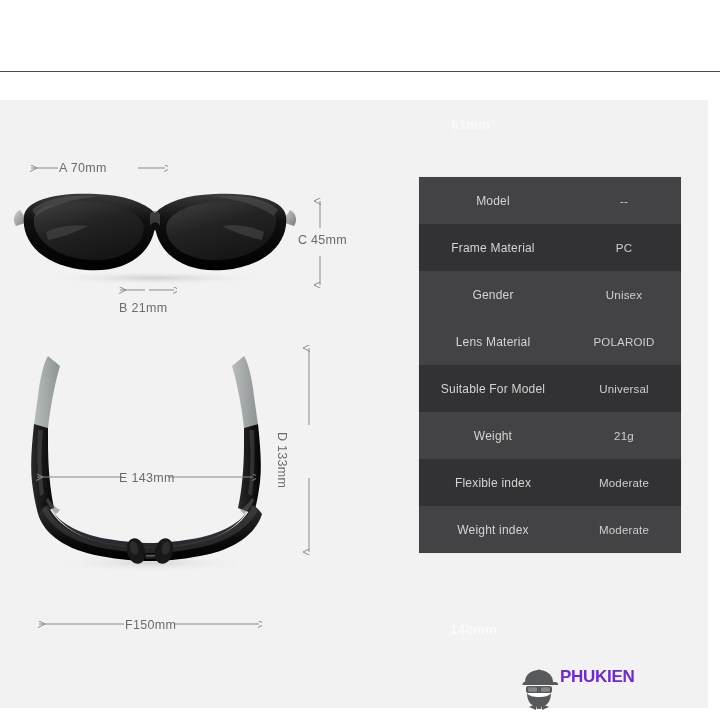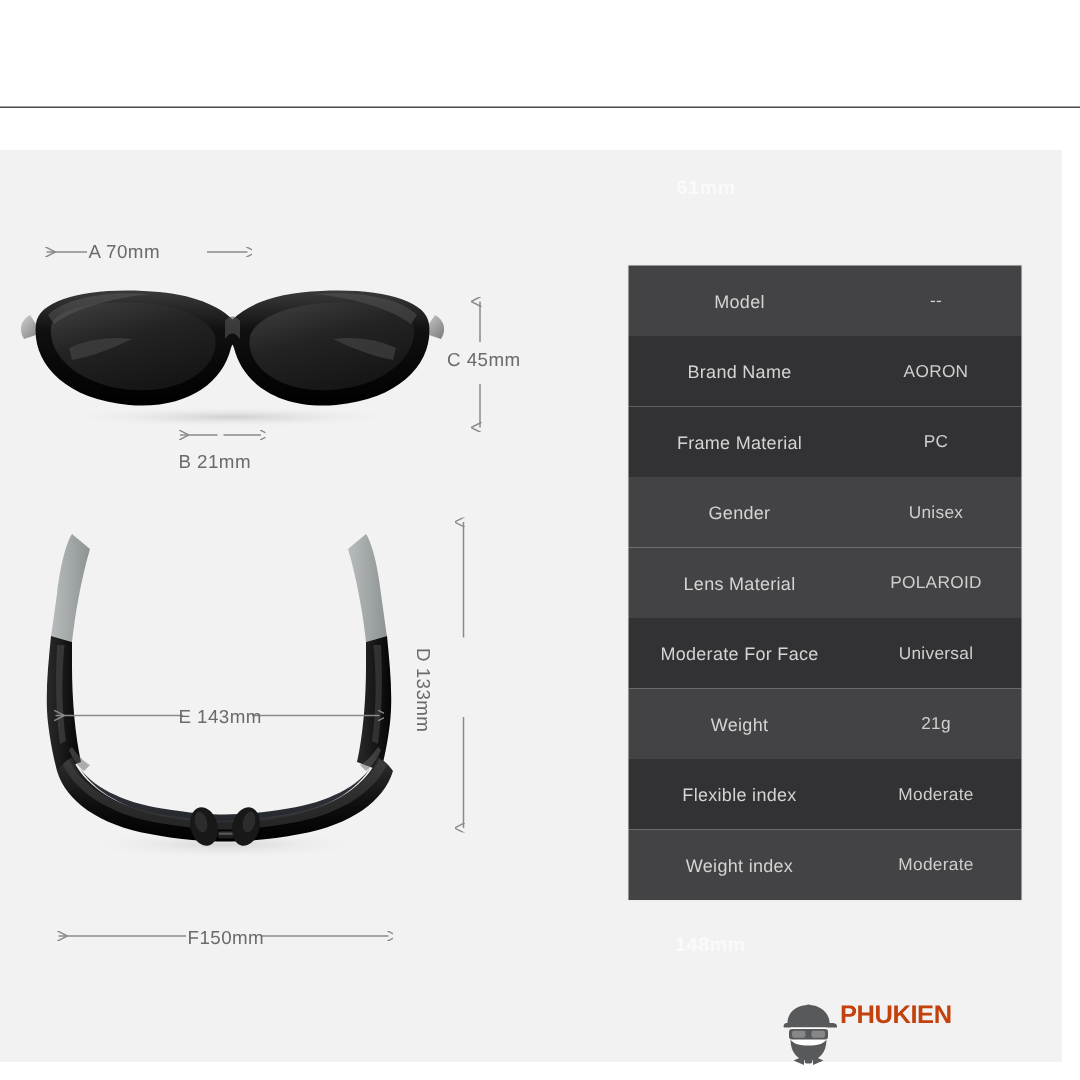--- a/index.html
+++ b/index.html
@@ -99,21 +99,21 @@
 
   
   .logo {
     position: absolute;
     left: 519px; top: 668px;
     width: 190px; height: 44px;
   }
   .logo-mark { position: absolute; left: 0; top: 1px; }
   .logo-text { position: absolute; left: 41px; top: 0; }
   .logo-line1 {
-    font-size: 17px; font-weight: bold; color: #c2410c;
+    font-size: 17px; font-weight: bold; color: #6d28d9;
     letter-spacing: -0.3px; line-height: 18px;
     font-family: "Liberation Sans", sans-serif;
   }
   .logo-line2 {
     line-height: 24px; letter-spacing: -0.8px;
     font-family: "Liberation Sans", sans-serif;
   }
   .lich { font-size: 26px; font-weight: bold; color: #2196f3; }
   .lam  { font-size: 26px; font-weight: bold; color: #8e8e90; }
   .dotcom { font-size: 12px; font-weight: bold; color: #58595b; letter-spacing: 0; }
@@ -300,42 +300,38 @@
   <div class="ghost ghost-top">61mm</div>
   <div class="ghost ghost-bottom">148mm</div>
 
   <div class="spec-table">
 
     <div class="spec-row odd">
       <div class="spec-key">Model</div>
       <div class="spec-val">--</div>
     </div>
 
-    <div class="spec-row even">
-      <div class="spec-key">Brand Name</div>
-      <div class="spec-val">AORON</div>
-    </div>
 
     <div class="spec-row even">
       <div class="spec-key">Frame Material</div>
       <div class="spec-val">PC</div>
     </div>
 
     <div class="spec-row odd">
       <div class="spec-key">Gender</div>
       <div class="spec-val">Unisex</div>
     </div>
 
     <div class="spec-row odd">
       <div class="spec-key">Lens Material</div>
       <div class="spec-val">POLAROID</div>
     </div>
 
     <div class="spec-row even">
-      <div class="spec-key">Moderate For Face</div>
+      <div class="spec-key">Suitable For Model</div>
       <div class="spec-val">Universal</div>
     </div>
 
     <div class="spec-row odd">
       <div class="spec-key">Weight</div>
       <div class="spec-val">21g</div>
     </div>
 
     <div class="spec-row even">
       <div class="spec-key">Flexible index</div>

